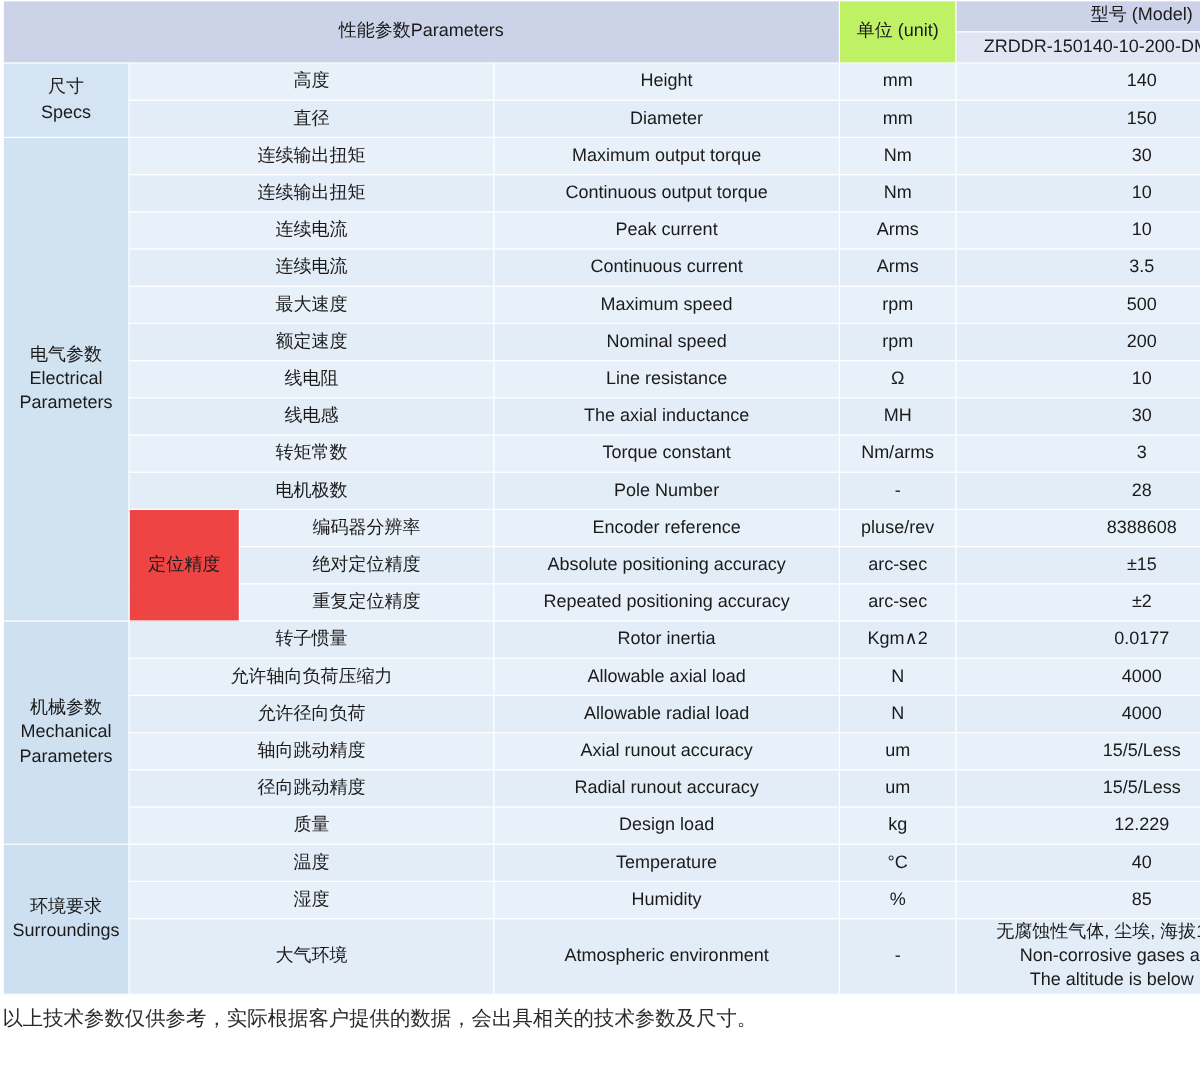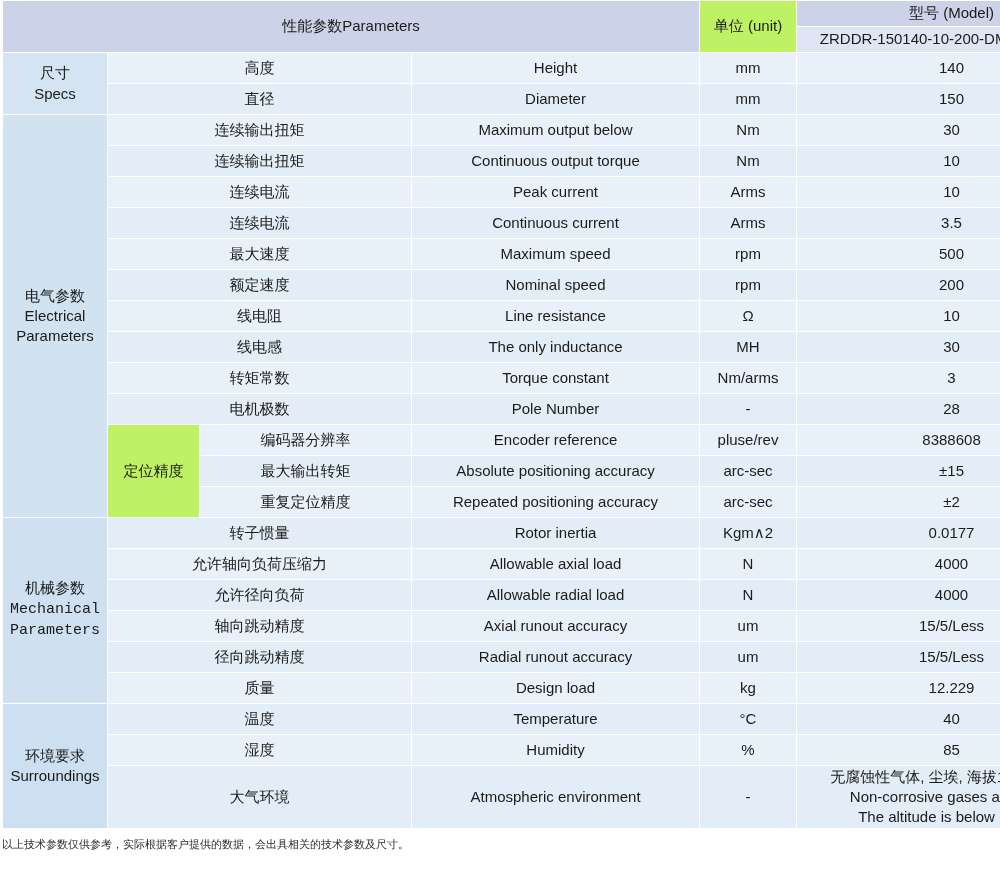--- a/index.html
+++ b/index.html
@@ -64,46 +64,46 @@
   }
 
   
   .grp {
     background: #d3e4f2;
     font-size: 15px;
     line-height: 1.4;
   }
   .grp-spec { background: #d5e4f2; }
   .grp-elec { background: #d1e2f1; }
-  .grp-mech { background: #cfe0f0; font-family: Liberation Mono, monospace; }
+  .grp-mech { background: #cfe0f0; }
   .grp-env  { background: #cde0f1; }
 
   .cell {
     background: #e8f0f9;
     height: 30px;
   }
   .cell-alt {
     background: #e3edf7;
     height: 30px;
   }
   .cell-cn { }
   .cell-en { text-align: left; padding-left: 14px; }
   .cell-unit { }
   .cell-val { }
   .sub-merge {
-    background: #bef264;
+    background: #ef4444;
     margin-left: 12px;
   }
   .atmos {
     height: 62px;
     line-height: 1.45;
   }
   .footnote {
     margin: 7px 0 0 2px;
-    font-size: 11px;
+    font-size: 17px;
     color: #2b2b2b;
     line-height: 1.5;
   }
   .footnote div { white-space: nowrap; }
 </style>
 </head>
 <body>
 
 <div class="spec-sheet">
   <table class="spec-table">
@@ -143,21 +143,21 @@
         <td class="cell-alt cell-val">150</td>
       </tr>
 
       <tr>
         <td class="grp grp-elec" rowspan="13">
           <div>电气参数</div>
           <div>Electrical</div>
           <div>Parameters</div>
         </td>
         <td class="cell cell-cn" colspan="2">连续输出扭矩</td>
-        <td class="cell cell-en">Maximum output below</td>
+        <td class="cell cell-en">Maximum output torque</td>
         <td class="cell cell-unit">Nm</td>
         <td class="cell cell-val">30</td>
       </tr>
       <tr>
         <td class="cell-alt cell-cn" colspan="2">连续输出扭矩</td>
         <td class="cell-alt cell-en">Continuous output torque</td>
         <td class="cell-alt cell-unit">Nm</td>
         <td class="cell-alt cell-val">10</td>
       </tr>
       <tr>
@@ -185,21 +185,21 @@
         <td class="cell-alt cell-val">200</td>
       </tr>
       <tr>
         <td class="cell cell-cn" colspan="2">线电阻</td>
         <td class="cell cell-en">Line resistance</td>
         <td class="cell cell-unit">Ω</td>
         <td class="cell cell-val">10</td>
       </tr>
       <tr>
         <td class="cell-alt cell-cn" colspan="2">线电感</td>
-        <td class="cell-alt cell-en">The only inductance</td>
+        <td class="cell-alt cell-en">The axial inductance</td>
         <td class="cell-alt cell-unit">MH</td>
         <td class="cell-alt cell-val">30</td>
       </tr>
       <tr>
         <td class="cell cell-cn" colspan="2">转矩常数</td>
         <td class="cell cell-en">Torque constant</td>
         <td class="cell cell-unit">Nm/arms</td>
         <td class="cell cell-val">3</td>
       </tr>
       <tr>
@@ -210,21 +210,21 @@
       </tr>
 
       <tr>
         <td class="sub-merge" rowspan="3">定位精度</td>
         <td class="cell cell-cn">编码器分辨率</td>
         <td class="cell cell-en">Encoder reference</td>
         <td class="cell cell-unit">pluse/rev</td>
         <td class="cell cell-val">8388608</td>
       </tr>
       <tr>
-        <td class="cell-alt cell-cn">最大输出转矩</td>
+        <td class="cell-alt cell-cn">绝对定位精度</td>
         <td class="cell-alt cell-en">Absolute positioning accuracy</td>
         <td class="cell-alt cell-unit">arc-sec</td>
         <td class="cell-alt cell-val">±15</td>
       </tr>
       <tr>
         <td class="cell cell-cn">重复定位精度</td>
         <td class="cell cell-en">Repeated positioning accuracy</td>
         <td class="cell cell-unit">arc-sec</td>
         <td class="cell cell-val">±2</td>
       </tr>

